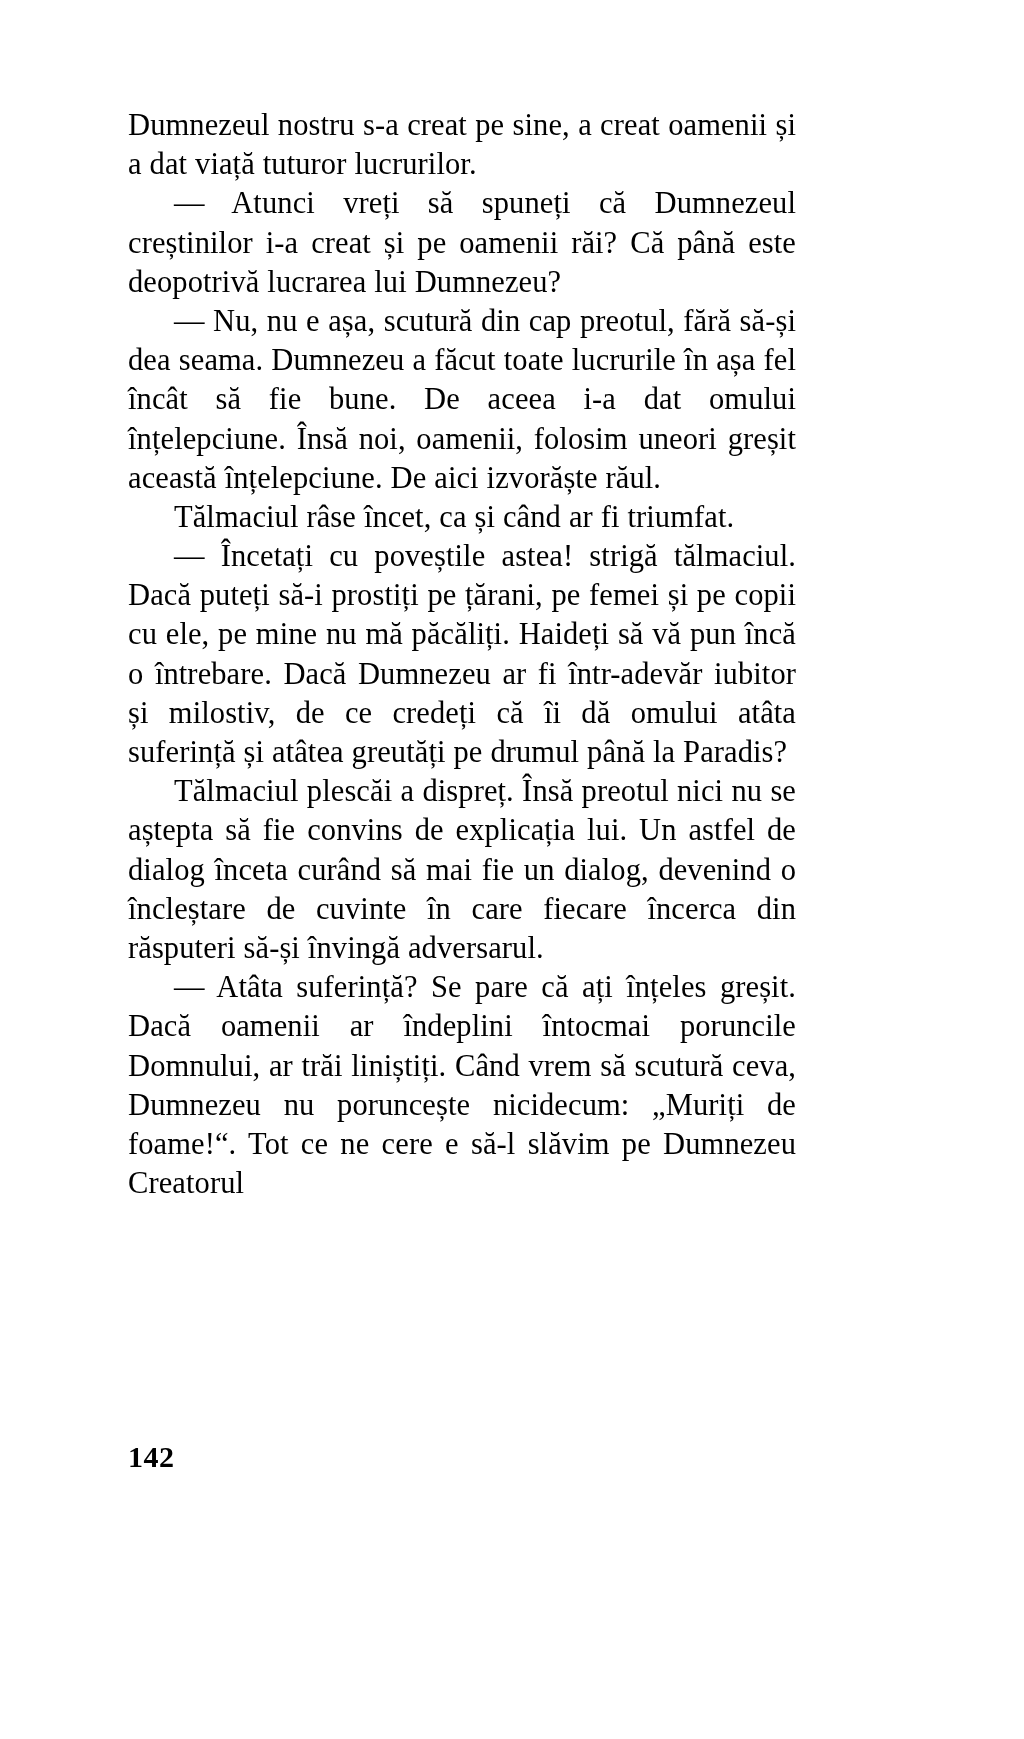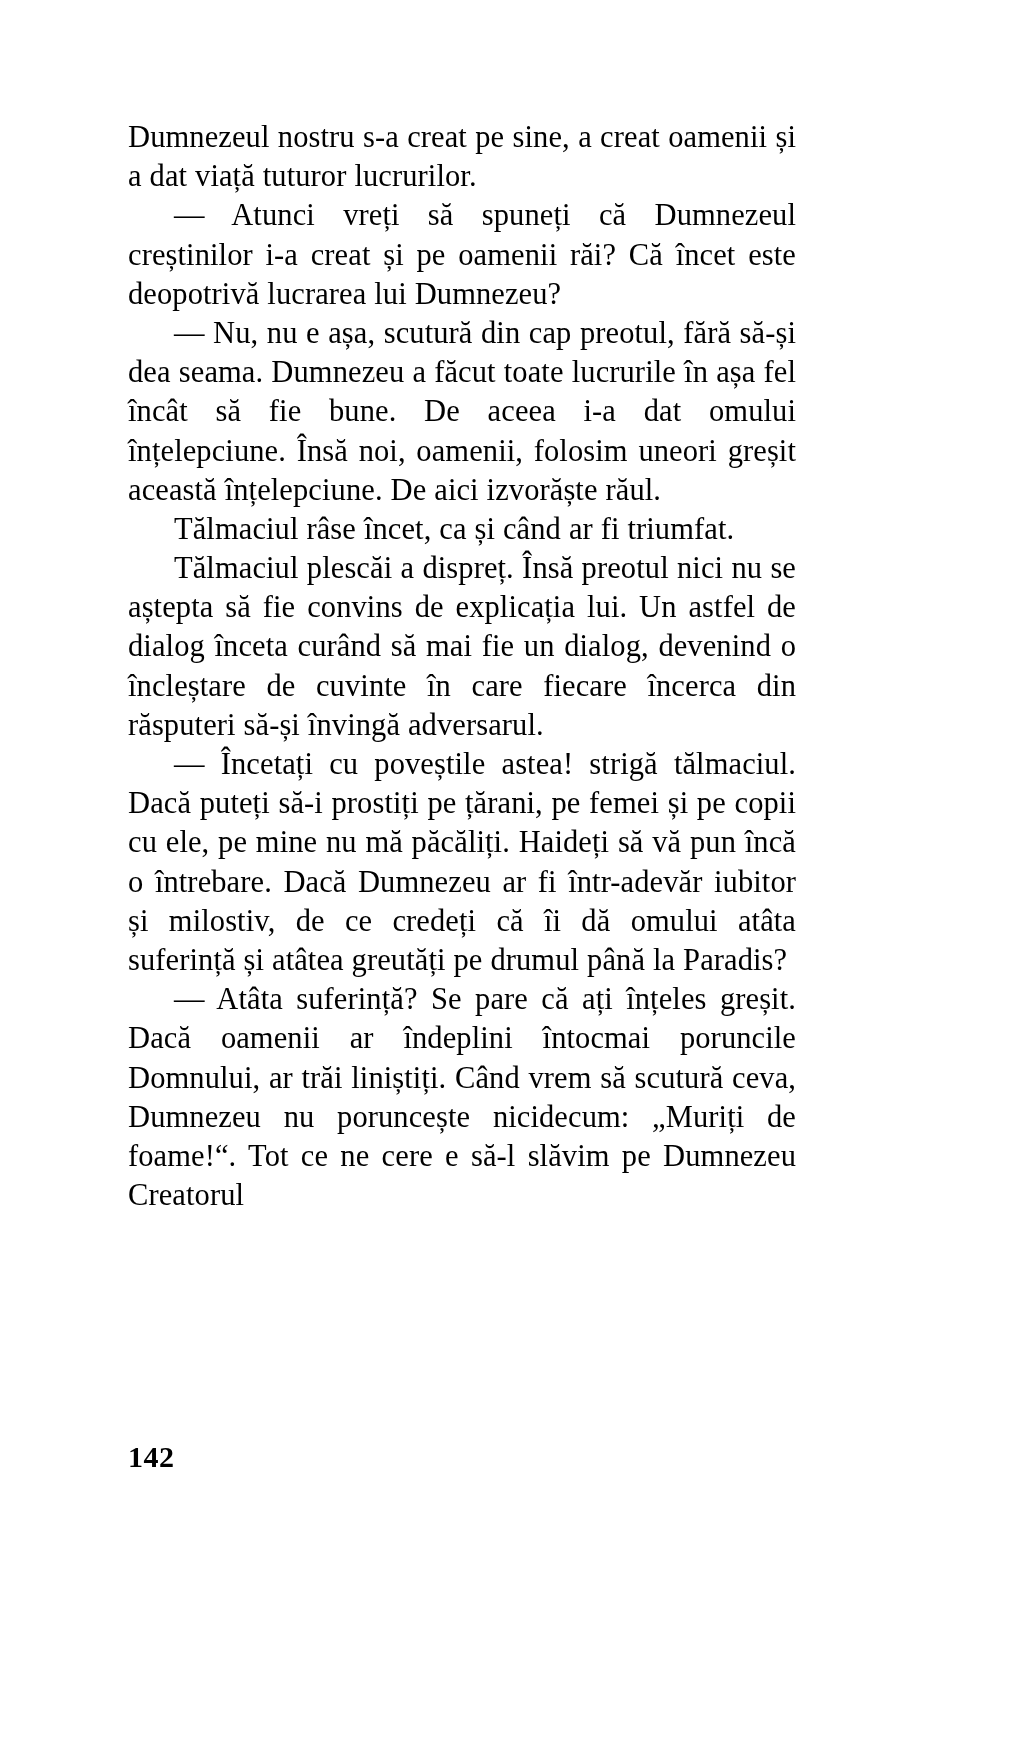--- a/index.html
+++ b/index.html
@@ -12,21 +12,21 @@
     height: 1739px;
     background: #ffffff;
     position: relative;
     box-sizing: border-box;
     font-family: "Liberation Serif", "DejaVu Serif", serif;
     color: #000000;
   }
   .text-block {
     position: absolute;
     left: 128px;
-    top: 118px;
+    top: 106px;
     width: 668px;
   }
   .para {
     margin: 0;
     font-size: 30.5px;
     line-height: 1.285;
     text-align: justify;
     text-justify: inter-word;
     letter-spacing: 0.1px;
     word-spacing: 0.2px;
@@ -48,23 +48,23 @@
     text-align: right;
   }
 </style>
 </head>
 <body>
 
 <div class="page">
 
   <div class="text-block">
     <p class="para cont">Dumnezeul nostru s-a creat pe sine, a creat oamenii și a dat viață tuturor lucrurilor.</p>
-    <p class="para indent">— Atunci vreți să spuneți că Dumnezeul creștinilor i-a creat și pe oamenii răi? Că încet este deopotrivă lucrarea lui Dumnezeu?</p>
+    <p class="para indent">— Atunci vreți să spuneți că Dumnezeul creștinilor i-a creat și pe oamenii răi? Că până este deopotrivă lucrarea lui Dumnezeu?</p>
     <p class="para indent">— Nu, nu e așa, scutură din cap preotul, fără să-și dea seama. Dumnezeu a făcut toate lucrurile în așa fel încât să fie bune. De aceea i-a dat omului înțelepciune. Însă noi, oamenii, folosim uneori greșit această înțelepciune. De aici izvorăște răul.</p>
     <p class="para indent">Tălmaciul râse încet, ca și când ar fi triumfat.</p>
+    <p class="para indent">— Încetați cu poveștile astea! strigă tălmaciul. Dacă puteți să-i prostiți pe țărani, pe femei și pe copii cu ele, pe mine nu mă păcăliți. Haideți să vă pun încă o întrebare. Dacă Dumnezeu ar fi într-adevăr iubitor și milostiv, de ce credeți că îi dă omului atâta suferință și atâtea greutăți pe drumul până la Paradis?</p>
     <p class="para indent">Tălmaciul plescăi a dispreț. Însă preotul nici nu se aștepta să fie convins de explicația lui. Un astfel de dialog înceta curând să mai fie un dialog, devenind o încleștare de cuvinte în care fiecare încerca din răsputeri să-și învingă adversarul.</p>
-    <p class="para indent">— Încetați cu poveștile astea! strigă tălmaciul. Dacă puteți să-i prostiți pe țărani, pe femei și pe copii cu ele, pe mine nu mă păcăliți. Haideți să vă pun încă o întrebare. Dacă Dumnezeu ar fi într-adevăr iubitor și milostiv, de ce credeți că îi dă omului atâta suferință și atâtea greutăți pe drumul până la Paradis?</p>
     <p class="para indent">— Atâta suferință? Se pare că ați înțeles greșit. Dacă oamenii ar îndeplini întocmai poruncile Domnului, ar trăi liniștiți. Când vrem să scutură ceva, Dumnezeu nu poruncește nicidecum: „Muriți de foame!“. Tot ce ne cere e să-l slăvim pe Dumnezeu Creatorul</p>
   </div>
 
   <div class="folio">142</div>
 
 </div>
 
 </body></html>

